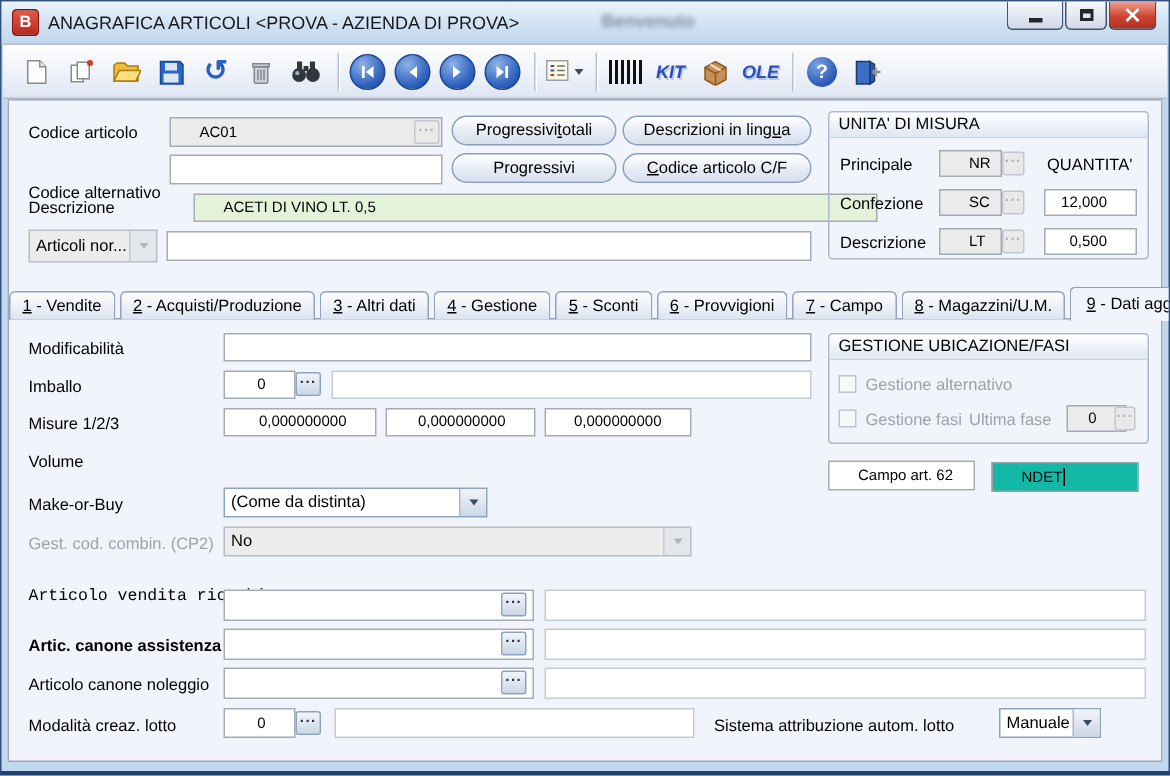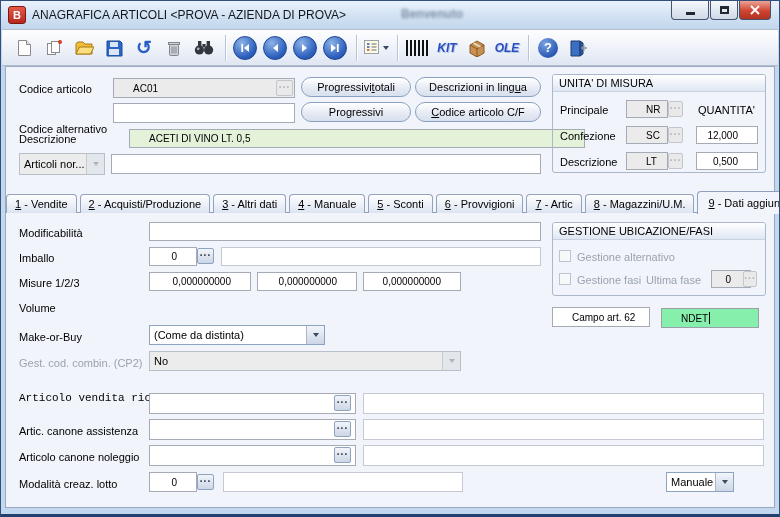--- a/index.html
+++ b/index.html
@@ -41,21 +41,21 @@
   .caret-down{width:0;height:0;border:3px solid transparent;border-top:4px solid #3a4a64;margin-left:3px;margin-top:4px;}
   
   .client{position:absolute;top:65px;left:4px;right:4px;bottom:6px;background:#f1f4fa;
     border:1px solid #9aa9c0;box-sizing:border-box;}
   .lbl{position:absolute;font-size:11px;color:#000;white-space:nowrap;}
   .lbl.dis{color:#9aa3af;}
   .field{position:absolute;box-sizing:border-box;background:#fff;border:1px solid #a5abb4;
     font-size:10px;color:#000;display:flex;align-items:center;padding:0 19px;overflow:hidden;white-space:nowrap;}
   .field.dis{background:#ebebeb;}
   .field.green{background:#e4f2da;}
-  .field.yellow{background:#86efac;border-color:#9aa0a8;}
+  .field.yellow{background:#14b8a6;border-color:#9aa0a8;}
   .field.flat{border-color:#c5cad2;}
   .field.num{justify-content:flex-end;}
   .tcaret{display:inline-block;width:1px;height:12px;background:#000;margin-left:1px;}
   .dots{position:absolute;box-sizing:border-box;width:17px;height:16px;border:1px solid #8da4c1;border-radius:2px;
     background:linear-gradient(#f2f5fa,#ccd6e6);font-size:10px;font-weight:bold;color:#2c3240;
     display:flex;align-items:center;justify-content:center;line-height:1;}
   .dots::before{content:"...";position:relative;top:-3px;letter-spacing:1px;}
   .dots.dis{border-color:#c3c7cd;background:#e9e9e9;color:#b0b4ba;}
   .pill{position:absolute;box-sizing:border-box;border:1px solid #8aa0c0;border-radius:10px;
     background:linear-gradient(#ffffff,#e6ebf4 55%,#d8e0ee);box-shadow:inset 0 1px 0 #fff;
@@ -281,24 +281,24 @@
   <div class="lbl" style="left:559px;top:155px;">Descrizione</div>
   <div class="field dis" style="left:625px;top:151px;width:42px;height:18px;">LT</div>
   <div class="dots dis" style="left:667px;top:152px;width:15px;height:16px;"></div>
   <div class="field num" style="left:695px;top:151px;width:62px;height:18px;">0,500</div>
 
   <div class="contentline"></div>
   <div class="tabs">
     <div class="tab"><u>1</u><span> - Vendite</span></div>
     <div class="tab"><u>2</u><span> - Acquisti/Produzione</span></div>
     <div class="tab"><u>3</u><span> - Altri dati</span></div>
-    <div class="tab"><u>4</u><span> - Manuale</span></div>
+    <div class="tab"><u>4</u><span> - Gestione</span></div>
     <div class="tab"><u>5</u><span> - Sconti</span></div>
     <div class="tab"><u>6</u><span> - Provvigioni</span></div>
-    <div class="tab"><u>7</u><span> - Artic</span></div>
+    <div class="tab"><u>7</u><span> - Campo</span></div>
     <div class="tab"><u>8</u><span> - Magazzini/U.M.</span></div>
     <div class="tab active"><u>9</u><span> - Dati aggiuntivi</span></div>
   </div>
 
   <div class="lbl" style="left:18px;top:226px;">Modificabilità</div>
   <div class="field" style="left:148px;top:221px;width:392px;height:19px;"></div>
 
   <div class="lbl" style="left:18px;top:251px;">Imballo</div>
   <div class="field num" style="left:148px;top:246px;width:48px;height:19px;">0</div>
   <div class="dots" style="left:196px;top:247px;"></div>
@@ -342,35 +342,36 @@
   <div class="field yellow" style="left:660px;top:307px;width:98px;height:20px;">
     <span>NDET</span>
       <span class="tcaret"></span>
   </div>
 
   <div class="lbl" style="left:18px;top:391px;font-family:Liberation Mono, monospace;">Articolo vendita ricambio</div>
   <div class="field" style="left:148px;top:392px;width:207px;height:21px;"></div>
   <div class="dots" style="left:333px;top:394px;"></div>
   <div class="field flat" style="left:362px;top:392px;width:401px;height:21px;"></div>
 
-  <div class="lbl" style="left:18px;top:424px;">Artic. canone assistenza</div>
+  <div class="lbl" style="left:18px;top:424px;font-weight:bold;">Artic. canone assistenza</div>
   <div class="field" style="left:148px;top:418px;width:207px;height:21px;"></div>
   <div class="dots" style="left:333px;top:420px;"></div>
   <div class="field flat" style="left:362px;top:418px;width:401px;height:21px;"></div>
 
   <div class="lbl" style="left:18px;top:450px;">Articolo canone noleggio</div>
   <div class="field" style="left:148px;top:444px;width:207px;height:21px;"></div>
   <div class="dots" style="left:333px;top:446px;"></div>
   <div class="field flat" style="left:362px;top:444px;width:401px;height:21px;"></div>
 
   <div class="lbl" style="left:18px;top:477px;">Modalità creaz. lotto</div>
   <div class="field num" style="left:148px;top:471px;width:48px;height:20px;">0</div>
   <div class="dots" style="left:196px;top:473px;"></div>
   <div class="field flat" style="left:222px;top:471px;width:240px;height:20px;"></div>
 
+  <div class="lbl" style="left:475px;top:477px;">Sistema attribuzione autom. lotto</div>
   <div class="combo" style="left:665px;top:471px;width:68px;height:20px;">
     <span class="cval">Manuale</span>
     <span class="cbtn">
         <span class="arr"></span>
       </span>
   </div>
 
 </div>
 
 </body></html>

